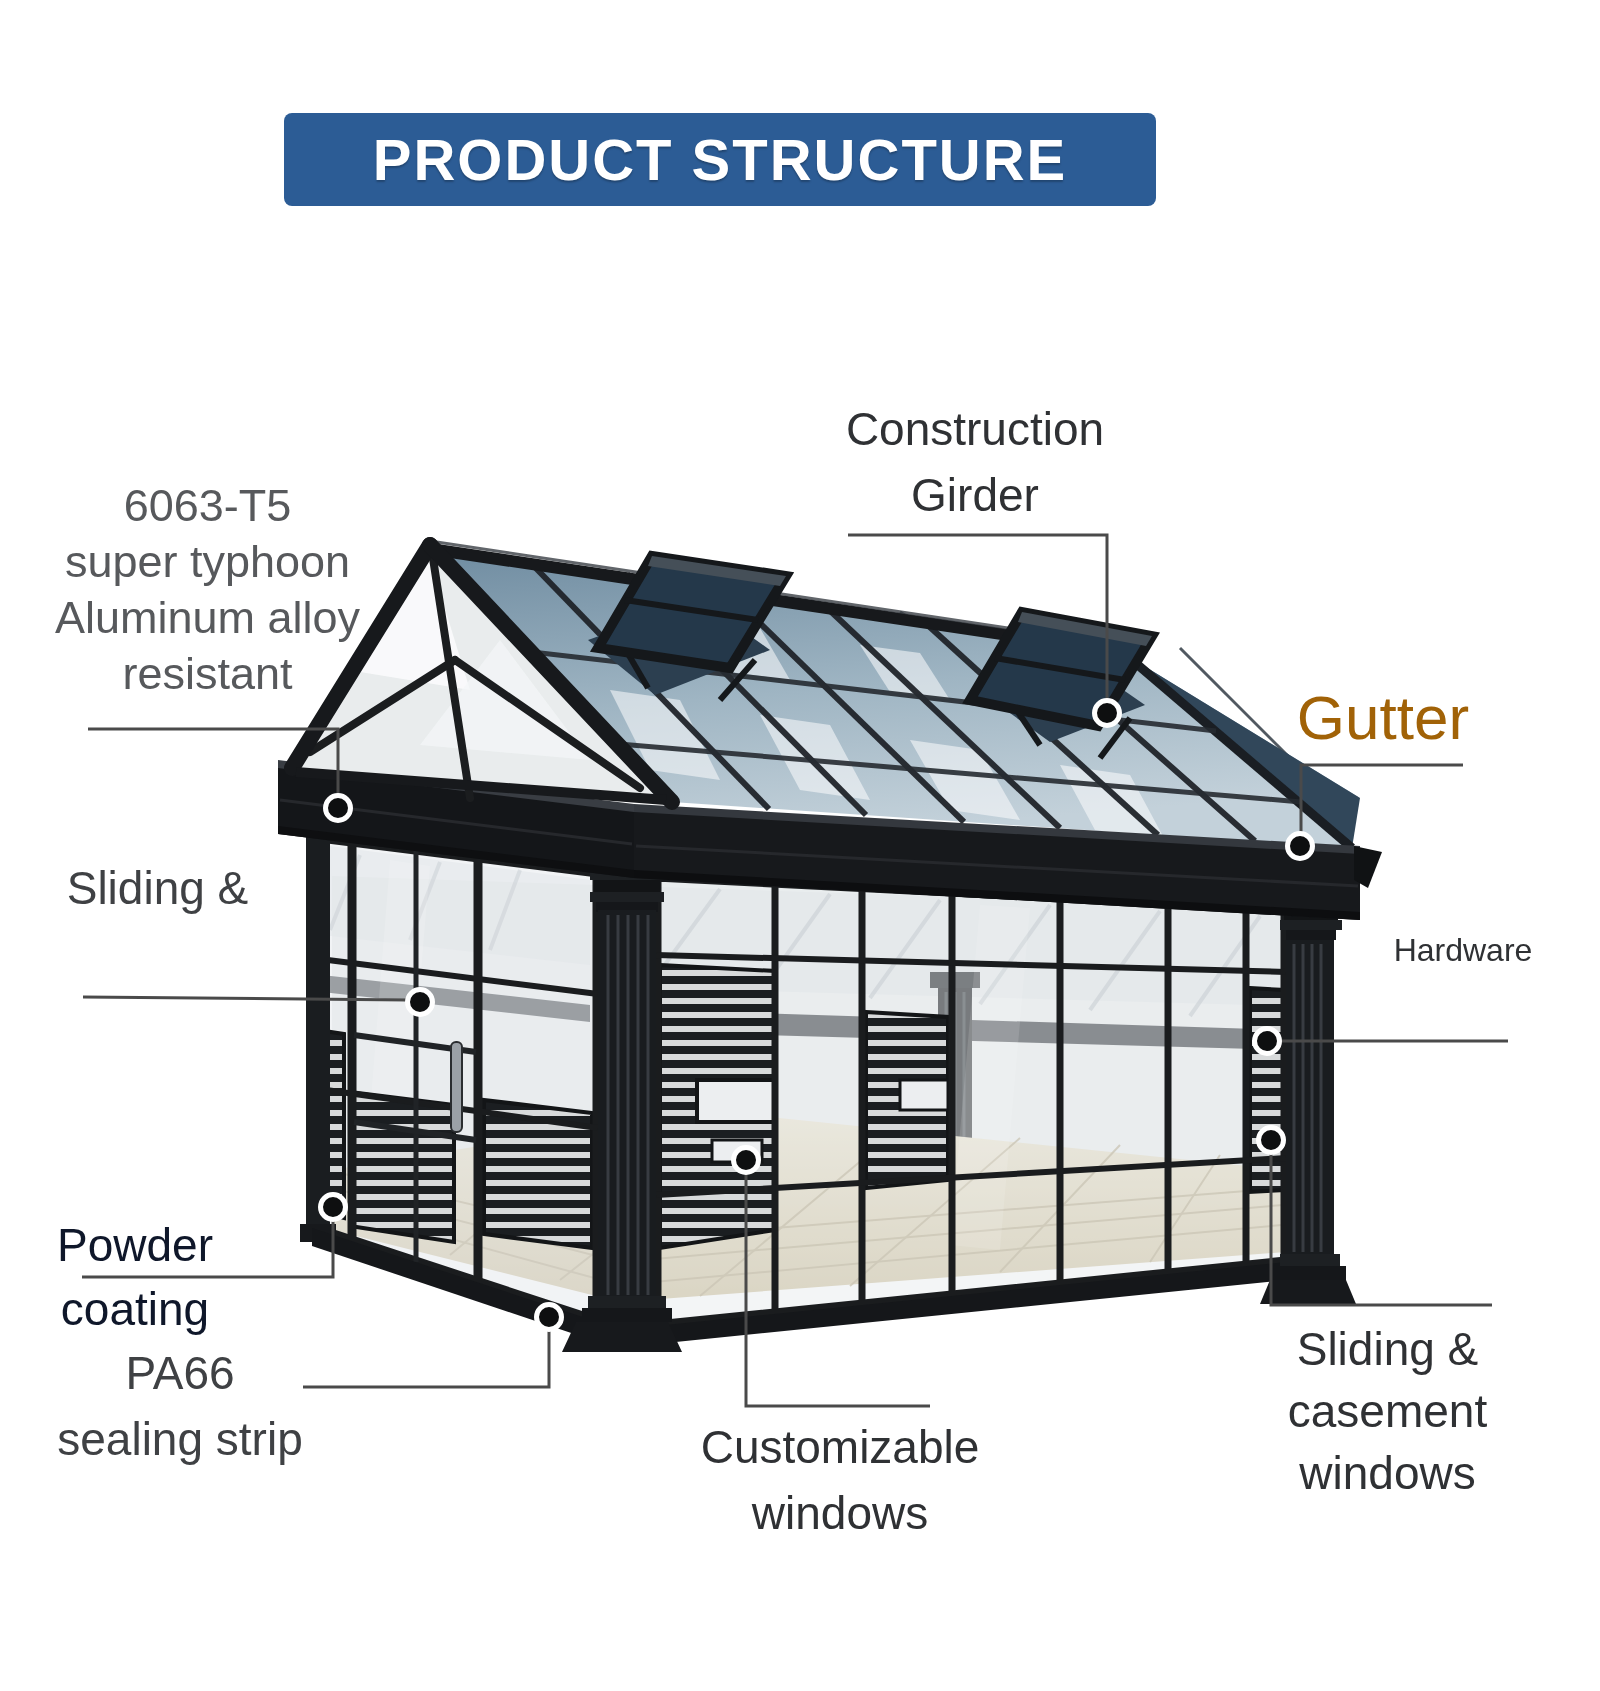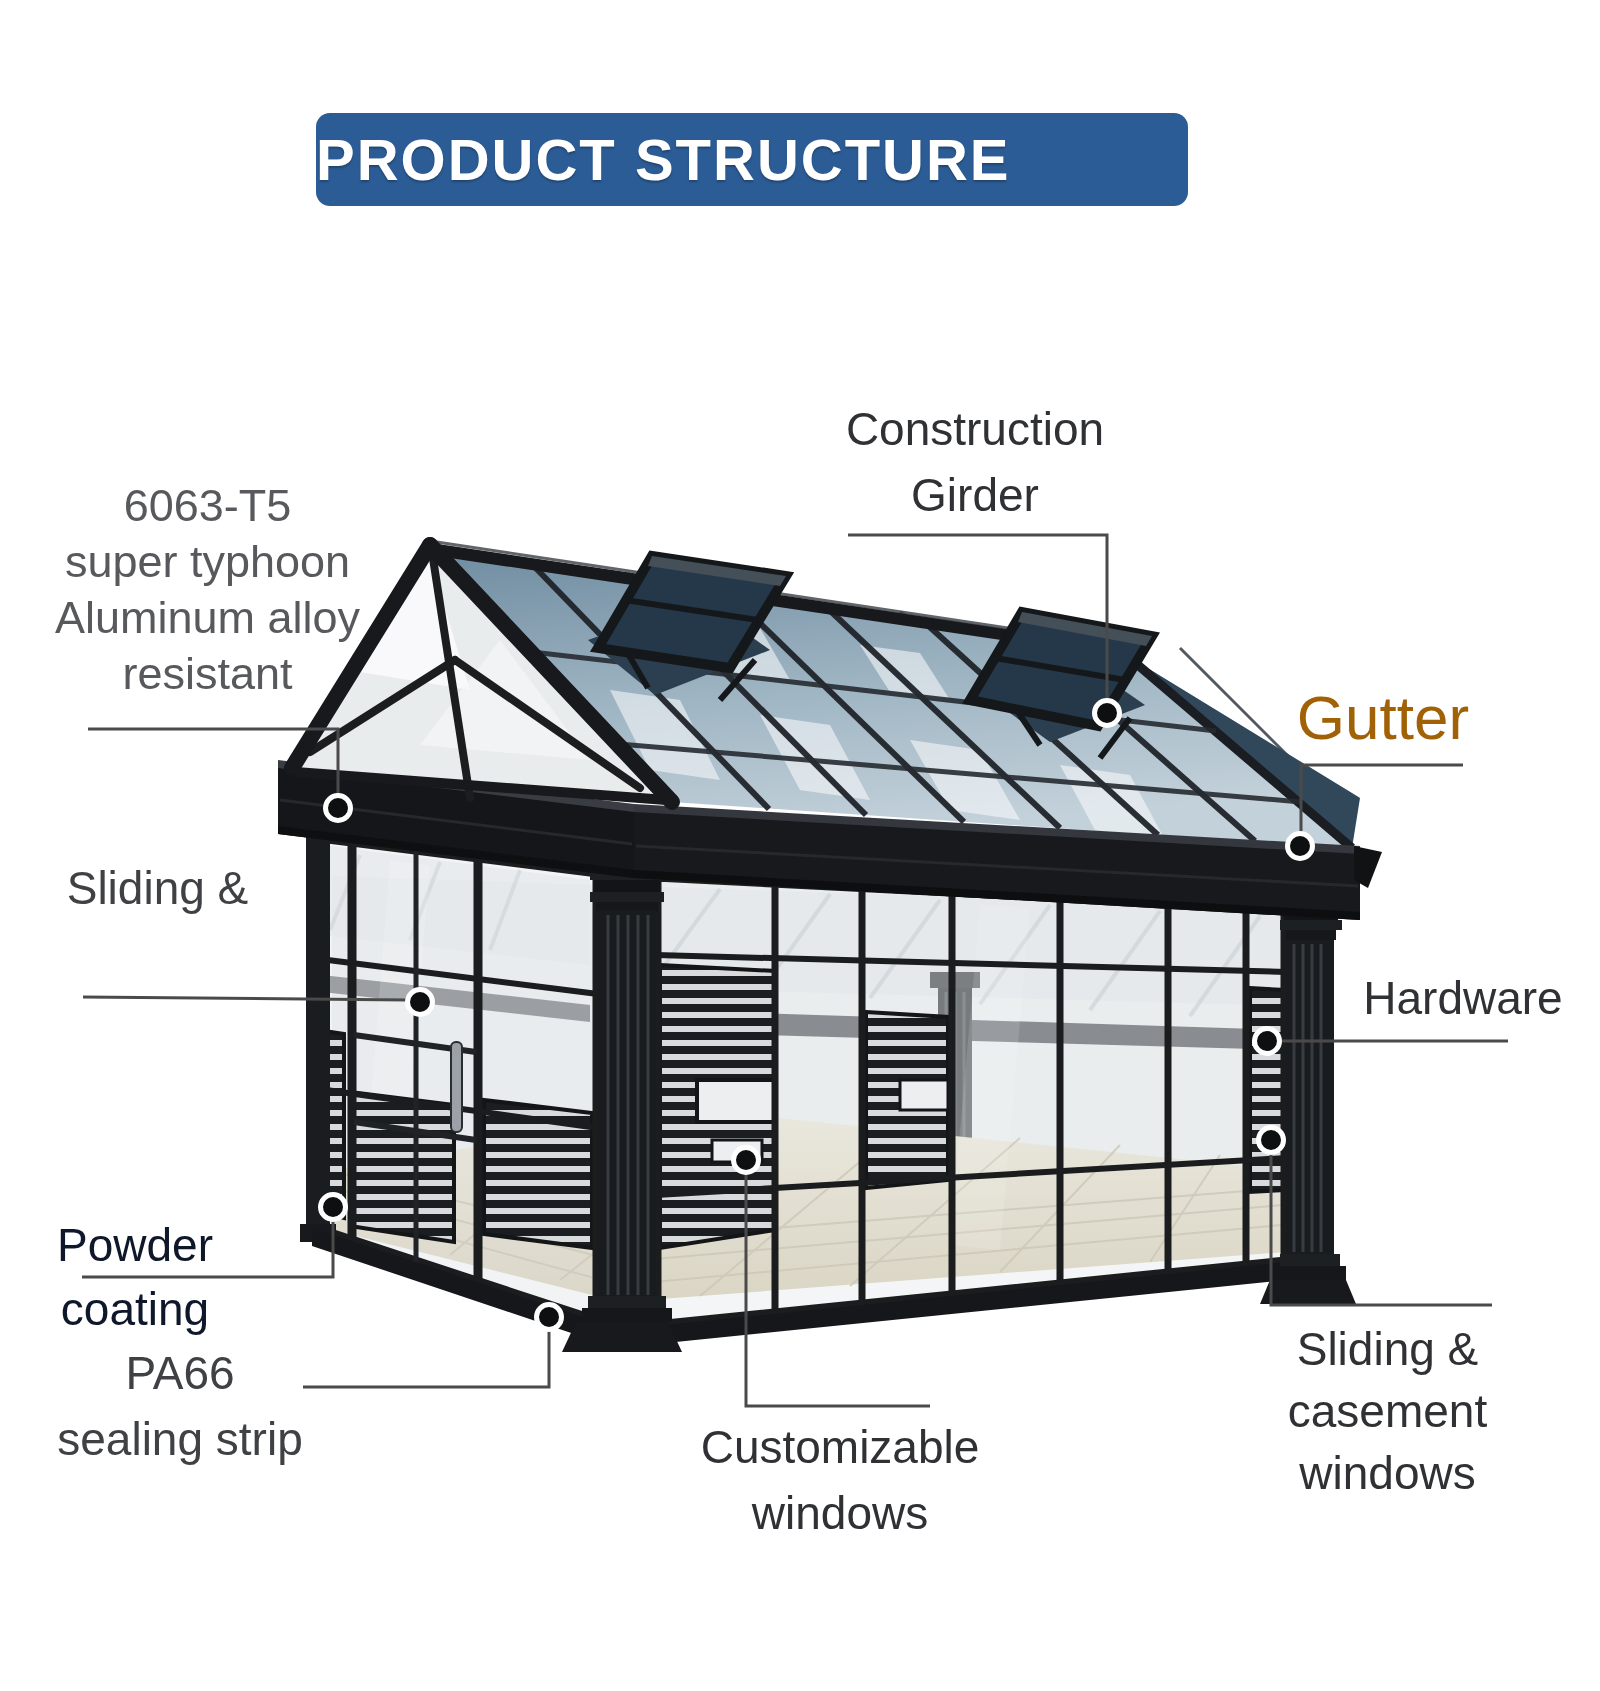--- a/index.html
+++ b/index.html
@@ -3,35 +3,35 @@
 <meta charset="utf-8">
 <style>
   html,body{margin:0;padding:0;background:#ffffff;}
   body{
     width:1600px;height:1691px;position:relative;overflow:hidden;
     font-family:"Liberation Sans", sans-serif;
   }
   #stage{position:absolute;left:0;top:0;width:1600px;height:1691px;}
   svg{position:absolute;left:0;top:0;}
   .banner{
-    position:absolute;left:316px;top:113px;width:872px;height:93px;
-    background:#2c5c95;border-radius:14px;
-    display:flex;align-items:center;
+    position:absolute;left:284px;top:113px;width:872px;height:93px;
+    background:#2c5c95;border-radius:8px;
+    display:flex;align-items:center;justify-content:center;
   }
   .banner .t{
     color:#ffffff;font-size:58px;font-weight:bold;letter-spacing:2px;
     text-shadow:0 2px 2px rgba(0,0,0,.25);
   }
   .callout{position:absolute;text-align:center;}
   .callout div{white-space:nowrap;}
   .c-alloy{left:10px;top:478px;width:395px;font-size:45px;line-height:56px;color:#57595c;}
   .c-girder{left:770px;top:396px;width:410px;font-size:46px;line-height:66px;color:#2f3134;}
   .c-gutter{left:1282px;top:692px;width:202px;font-size:62px;line-height:52px;color:#a16207;}
   .c-slidingswing{left:20px;top:854px;width:275px;font-size:46px;line-height:68px;color:#3f4144;}
-  .c-hardware{left:1332px;top:972px;width:262px;font-size:46px;line-height:52px;color:#2f3134;}
+  .c-hardware{left:1332px;top:924px;width:262px;font-size:32px;line-height:52px;color:#2f3134;}
   .c-powder{left:15px;top:1213px;width:240px;font-size:46px;line-height:64px;color:#0f172a;}
   .c-pa66{left:25px;top:1340px;width:310px;font-size:46px;line-height:66px;color:#3f4144;}
   .c-custom{left:640px;top:1414px;width:400px;font-size:46px;line-height:66px;color:#2f3134;}
   .c-casement{left:1240px;top:1318px;width:295px;font-size:46px;line-height:62px;color:#2f3134;}
 </style>
 </head>
 <body>
 
 <div id="stage">
 

